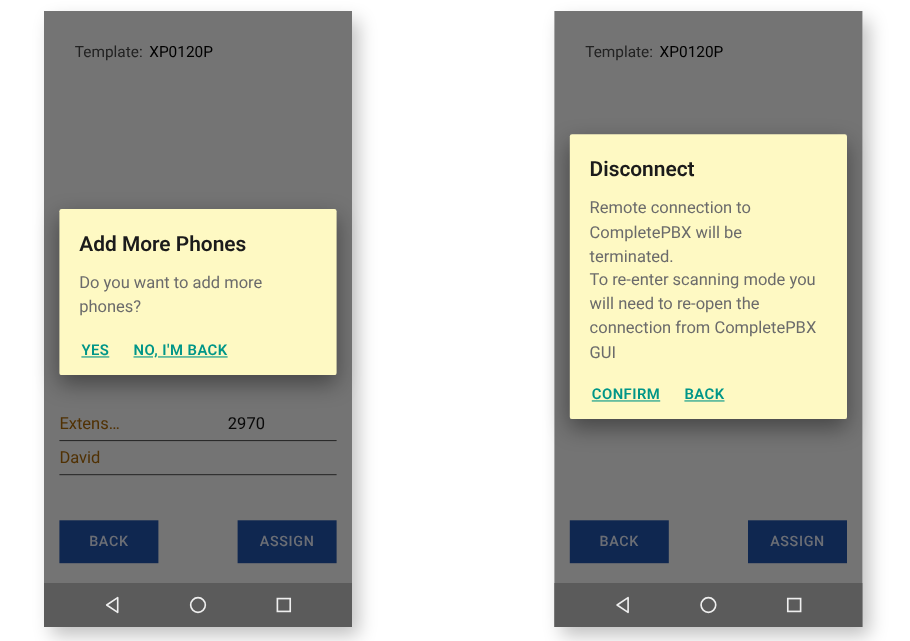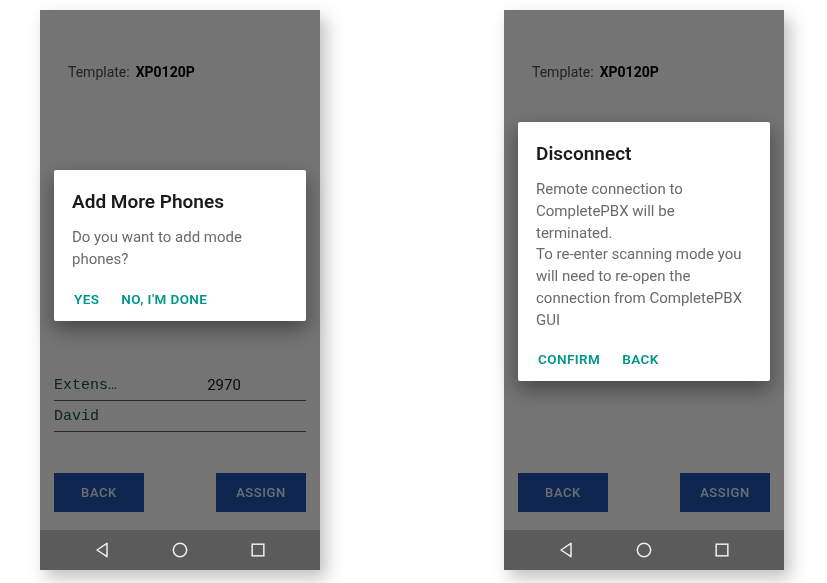--- a/index.html
+++ b/index.html
@@ -38,23 +38,22 @@
     padding: 0;
   }
 
   .tpl-row {
     display: flex;
     align-items: baseline;
     gap: 6px;
     font-size: 14px;
     color: #444;
     padding: 30px 18px 8px 28px;
-    margin-top: 24px;
-  }
-  .tpl-row .tpl-val { font-weight: 700; color: #000; }
+  }
+  .tpl-row .tpl-val { font-weight: 400; color: #000; }
 
   .form-area {
     position: absolute;
     left: 14px; right: 14px;
     top: 360px;
   }
   .frow {
     display: flex;
     align-items: center;
     border-bottom: 1px solid #555;
@@ -62,22 +61,21 @@
     font-size: 15px;
     color: #111;
     overflow: hidden;
   }
   .frow .lbl {
     width: 82px;
     flex: none;
     white-space: nowrap;
     overflow: hidden;
     text-overflow: ellipsis;
-    color: #14532d;
-    font-family: Liberation Mono, monospace;
+    color: #a16207;
   }
   .frow .val {
     flex: 1;
     white-space: nowrap;
     overflow: hidden;
     text-overflow: ellipsis;
     padding-left: 6px;
     text-align: center;
   }
 
@@ -112,27 +110,27 @@
     gap: 58px;
     z-index: 30;
   }
   .nav-icon { width: 20px; height: 20px; color: #eeeeee; display:block; }
   .nav-icon svg { width: 100%; height: 100%; display:block; }
 
   
   .dialog {
     position: absolute;
     left: 14px; right: 14px;
-    background: #ffffff;
+    background: #fef9c3;
     border-radius: 2px;
     box-shadow: 0 8px 20px rgba(0,0,0,0.4);
     padding: 20px 18px 14px 18px;
     z-index: 20;
   }
-  .dialog.addmore { top: 160px; }
+  .dialog.addmore { top: 180px; }
   .dialog.disconnect { top: 112px; }
   .dlg-title {
     font-size: 19px;
     font-weight: 600;
     color: #1b1b1b;
     margin-bottom: 14px;
   }
   .dlg-body {
     font-size: 15px;
     line-height: 1.45;
@@ -143,20 +141,21 @@
   .dlg-actions {
     display: flex;
     gap: 22px;
     padding-left: 2px;
   }
   .dlg-act {
     color: #009688;
     font-weight: 600;
     font-size: 13.5px;
     letter-spacing: 0.4px;
+    text-decoration: underline;
   }
 </style>
 </head>
 <body>
 
 <div class="phone left">
 
   <div class="content">
     <div class="tpl-row">
       <span>Template:</span>
@@ -176,24 +175,24 @@
 
   <div class="btnbar">
     <div class="btn">BACK</div>
     <div class="btn">ASSIGN</div>
   </div>
 
   <div class="dim"></div>
 
   <div class="dialog addmore">
     <div class="dlg-title">Add More Phones</div>
-    <div class="dlg-body">Do you want to add mode phones?</div>
+    <div class="dlg-body">Do you want to add more phones?</div>
     <div class="dlg-actions">
       <span class="dlg-act">YES</span>
-      <span class="dlg-act">NO, I'M DONE</span>
+      <span class="dlg-act">NO, I'M BACK</span>
     </div>
   </div>
 
   <div class="navbar">
     <span class="nav-icon">
       <svg viewBox="0 0 24 24">
           <path d="M18 4 L6 12 L18 20 Z" fill="none" stroke="currentColor" stroke-width="1.8" stroke-linejoin="round"></path>
         </svg>
     </span>
     <span class="nav-icon">

